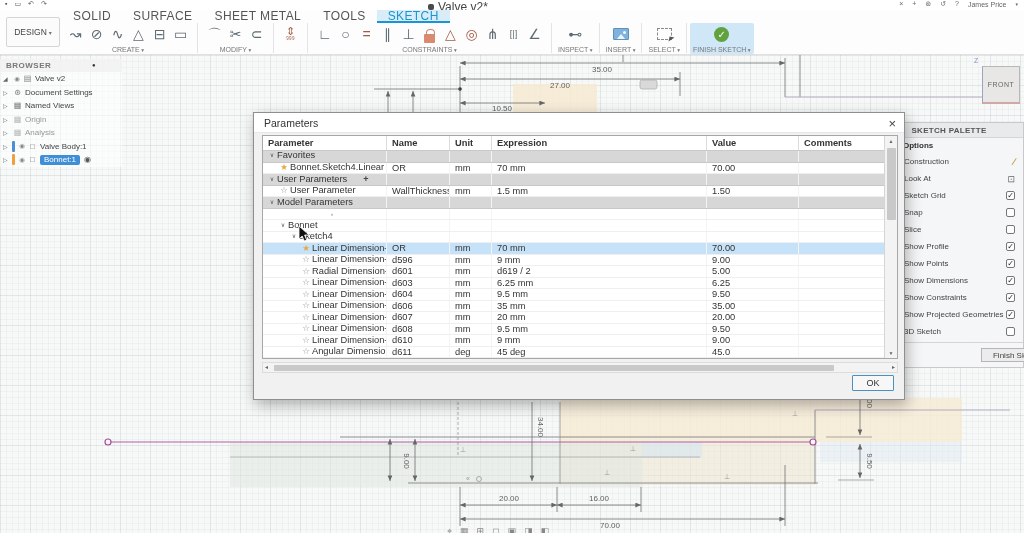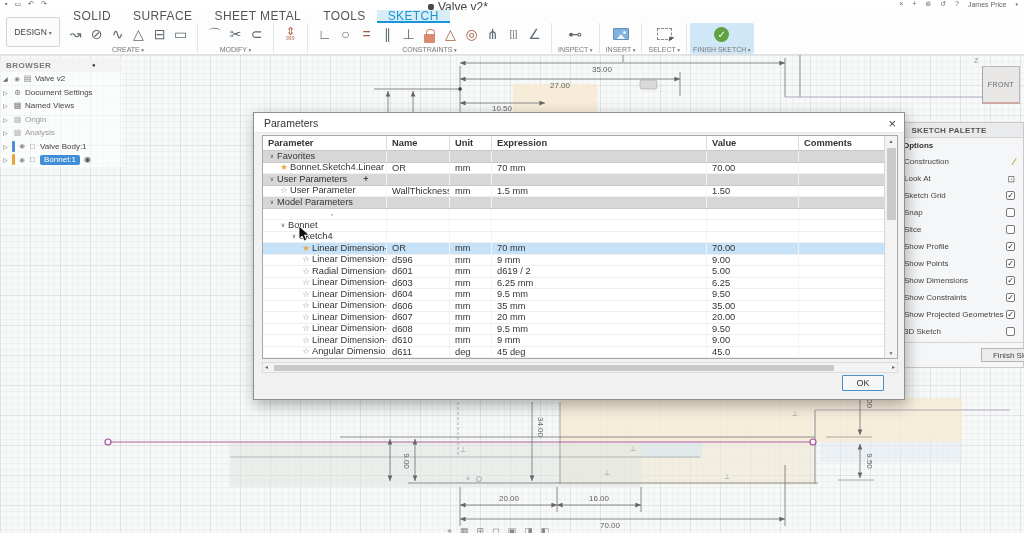--- a/index.html
+++ b/index.html
@@ -93,21 +93,21 @@
 .star.gold{color:#e7a83e}
 .star.outline{color:#9a9a9a}
 .plus{margin-left:16px;font-size:9px;color:#444;font-weight:bold}
 .vsb{position:absolute;right:0;top:0;width:13px;height:222px;background:#f3f3f3;border-left:1px solid #d5d5d5}
 .vsb .sbarr{display:block;height:10px;text-align:center;font-size:5px;color:#666;line-height:10px}
 .vsb .sbdown{position:absolute;bottom:0;width:100%}
 .vthumb{position:absolute;left:2px;top:12px;width:9px;height:72px;background:#c9c9c9;border-radius:1px}
 .hsb{position:absolute;left:8px;top:249px;width:636px;height:11px;background:#f3f3f3;border:1px solid #dcdcdc;font-size:6px;color:#666;line-height:9px}
 .hsb .la{position:absolute;left:2px}.hsb .ra{position:absolute;right:2px}
 .hthumb{position:absolute;left:11px;top:1.5px;width:560px;height:6px;background:#c9c9c9;border-radius:1px}
-.okbtn{position:absolute;right:20px;bottom:8px;width:42px;height:16px;border:1px solid #4a90c4;background:#f7f7f7;font-size:9px;color:#333;font-family:"Liberation Sans",sans-serif;border-radius:1px}
+.okbtn{position:absolute;right:10px;bottom:8px;width:42px;height:16px;border:1px solid #4a90c4;background:#f7f7f7;font-size:9px;color:#333;font-family:"Liberation Sans",sans-serif;border-radius:1px}
 #dlg-cursor{position:absolute;left:44px;top:112px;z-index:11}
 
 
 #palette{position:absolute;left:896px;top:122px;width:128px;height:246px;background:rgba(245,246,247,.97);border:1px solid #c9c9c9;z-index:5;font-size:8px;color:#444}
 #palette .phd{height:15px;line-height:15px;background:#e9eaeb;border-bottom:1px solid #d5d5d5;padding-left:5px;font-weight:bold;color:#555;letter-spacing:.3px}
 #palette .phd .dot{font-size:6px;color:#333;margin-right:3px}
 #palette .sec{height:15px;line-height:15px;padding-left:6px;color:#333;font-weight:bold}
 .pal-row{height:17px;display:flex;align-items:center;justify-content:space-between;padding:0 8px 0 7px}
 .pal-row .plabel{white-space:nowrap;overflow:hidden}
 .cbx{width:9px;height:9px;border:1px solid #777;border-radius:2px;background:#fff;font-size:8px;line-height:8px;text-align:center;color:#222;flex:none}
@@ -399,21 +399,21 @@
     <div class="phead pgrid" id="phead">
         <div class="hc">Parameter</div>
         <div class="hc">Name</div>
         <div class="hc">Unit</div>
         <div class="hc">Expression</div>
         <div class="hc">Value</div>
         <div class="hc">Comments</div>
       </div>
     <div class="pbody" id="pbody">
         <div class="prow pgrid pgroup">
-          <div class="pc first" style="padding-left: 4px;">
+          <div class="pc first" style="padding-left: 4px; align-items: flex-end;">
             <span class="tw2">∨</span>
             <span>Favorites</span>
           </div>
           <div class="pc"></div>
           <div class="pc"></div>
           <div class="pc"></div>
           <div class="pc"></div>
           <div class="pc"></div>
         </div>
         <div class="prow pgrid">

